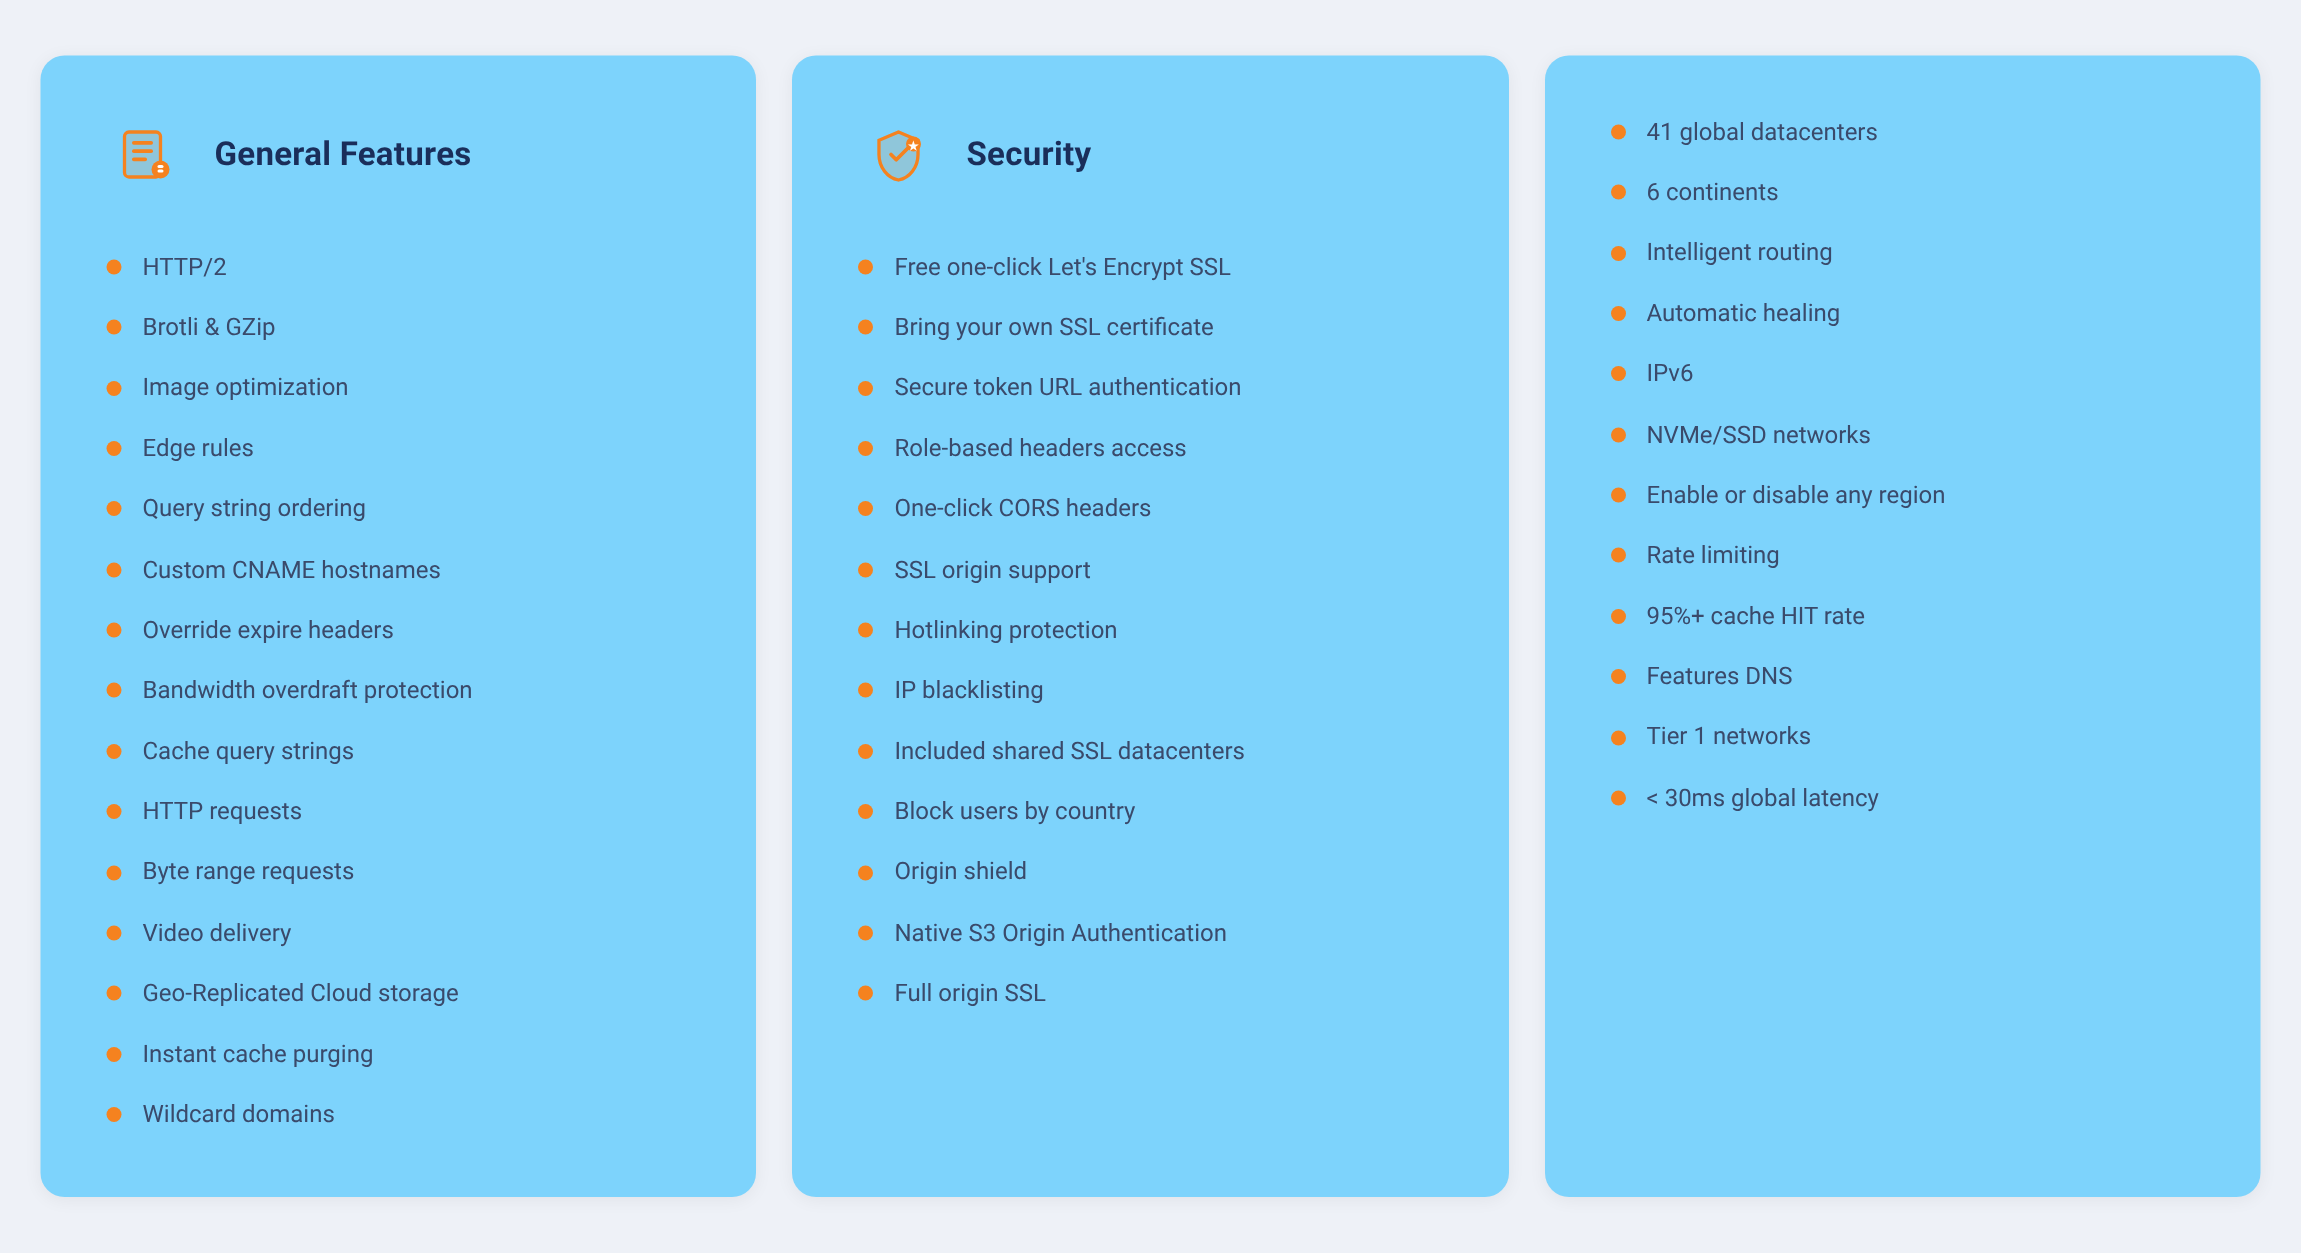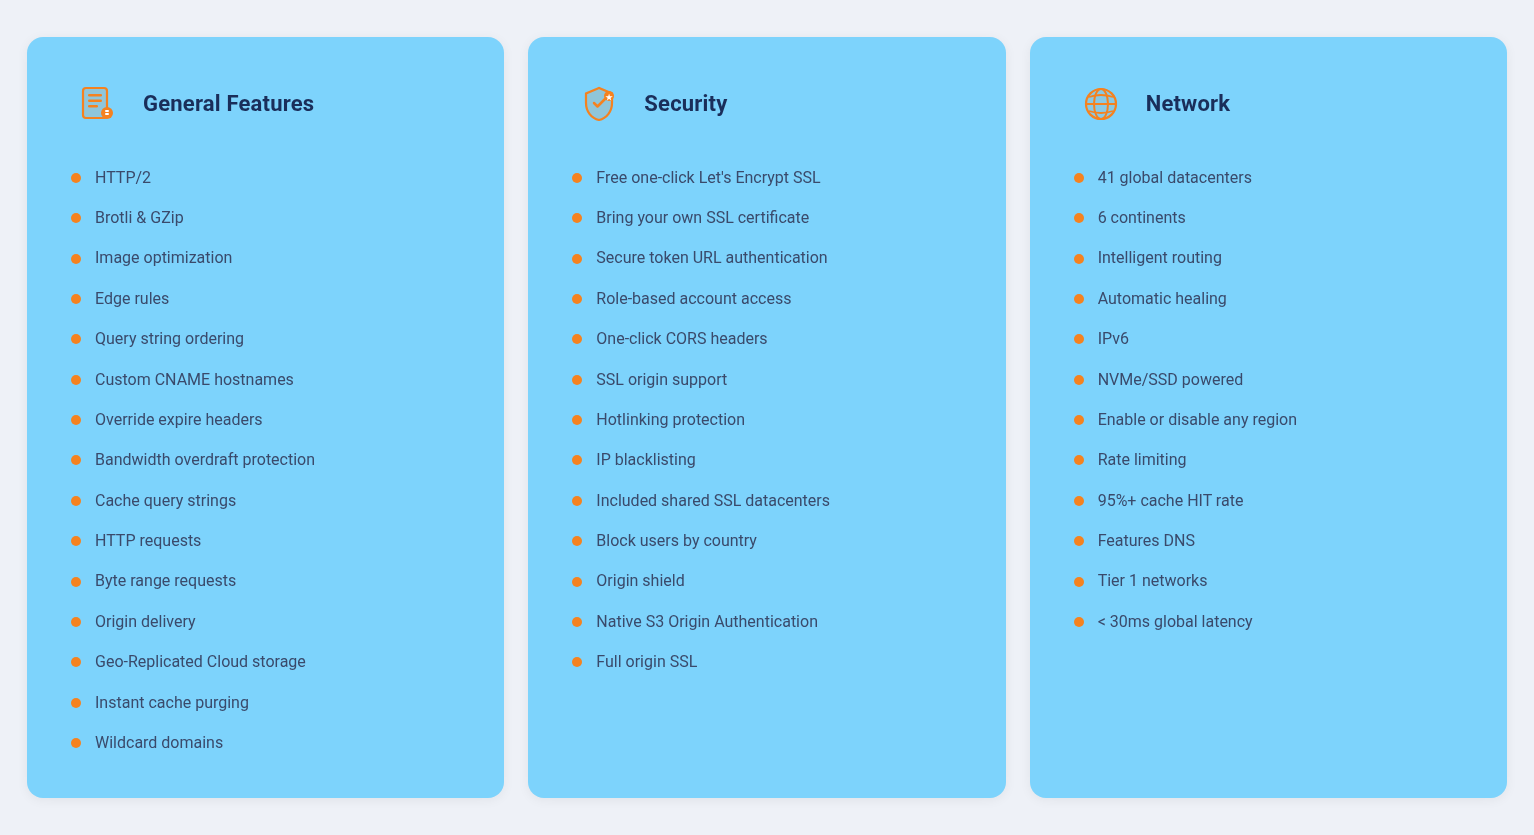--- a/index.html
+++ b/index.html
@@ -137,21 +137,21 @@
         <li>
           <span class="bullet"></span>
           <span>HTTP requests</span>
         </li>
         <li>
           <span class="bullet"></span>
           <span>Byte range requests</span>
         </li>
         <li>
           <span class="bullet"></span>
-          <span>Origin delivery</span>
+          <span>Video delivery</span>
         </li>
         <li>
           <span class="bullet"></span>
           <span>Geo-Replicated Cloud storage</span>
         </li>
         <li>
           <span class="bullet"></span>
           <span>Instant cache purging</span>
         </li>
         <li>
@@ -181,21 +181,21 @@
         <li>
           <span class="bullet"></span>
           <span>Bring your own SSL certificate</span>
         </li>
         <li>
           <span class="bullet"></span>
           <span>Secure token URL authentication</span>
         </li>
         <li>
           <span class="bullet"></span>
-          <span>Role-based account access</span>
+          <span>Role-based headers access</span>
         </li>
         <li>
           <span class="bullet"></span>
           <span>One-click CORS headers</span>
         </li>
         <li>
           <span class="bullet"></span>
           <span>SSL origin support</span>
         </li>
         <li>
@@ -222,32 +222,20 @@
           <span class="bullet"></span>
           <span>Native S3 Origin Authentication</span>
         </li>
         <li>
           <span class="bullet"></span>
           <span>Full origin SSL</span>
         </li>
       </ul>
     </div>
     <div class="feature-card">
-      <div class="card-header">
-        <div class="card-icon">
-          <svg width="38" height="38" viewBox="0 0 38 38" fill="none" xmlns="http://www.w3.org/2000/svg">
-      <circle cx="19" cy="19" r="15" stroke="#f5821f" stroke-width="2.2" fill="#f5821f" fill-opacity="0.1"></circle>
-      <ellipse cx="19" cy="19" rx="7" ry="15" stroke="#f5821f" stroke-width="2" fill="none"></ellipse>
-      <line x1="4" y1="19" x2="34" y2="19" stroke="#f5821f" stroke-width="2"></line>
-      <path d="M7 12 Q19 8 31 12" stroke="#f5821f" stroke-width="1.8" fill="none"></path>
-      <path d="M7 26 Q19 30 31 26" stroke="#f5821f" stroke-width="1.8" fill="none"></path>
-    </svg>
-        </div>
-        <span class="card-title">Network</span>
-      </div>
       <ul class="feature-list">
         <li>
           <span class="bullet"></span>
           <span>41 global datacenters</span>
         </li>
         <li>
           <span class="bullet"></span>
           <span>6 continents</span>
         </li>
         <li>
@@ -257,21 +245,21 @@
         <li>
           <span class="bullet"></span>
           <span>Automatic healing</span>
         </li>
         <li>
           <span class="bullet"></span>
           <span>IPv6</span>
         </li>
         <li>
           <span class="bullet"></span>
-          <span>NVMe/SSD powered</span>
+          <span>NVMe/SSD networks</span>
         </li>
         <li>
           <span class="bullet"></span>
           <span>Enable or disable any region</span>
         </li>
         <li>
           <span class="bullet"></span>
           <span>Rate limiting</span>
         </li>
         <li>

